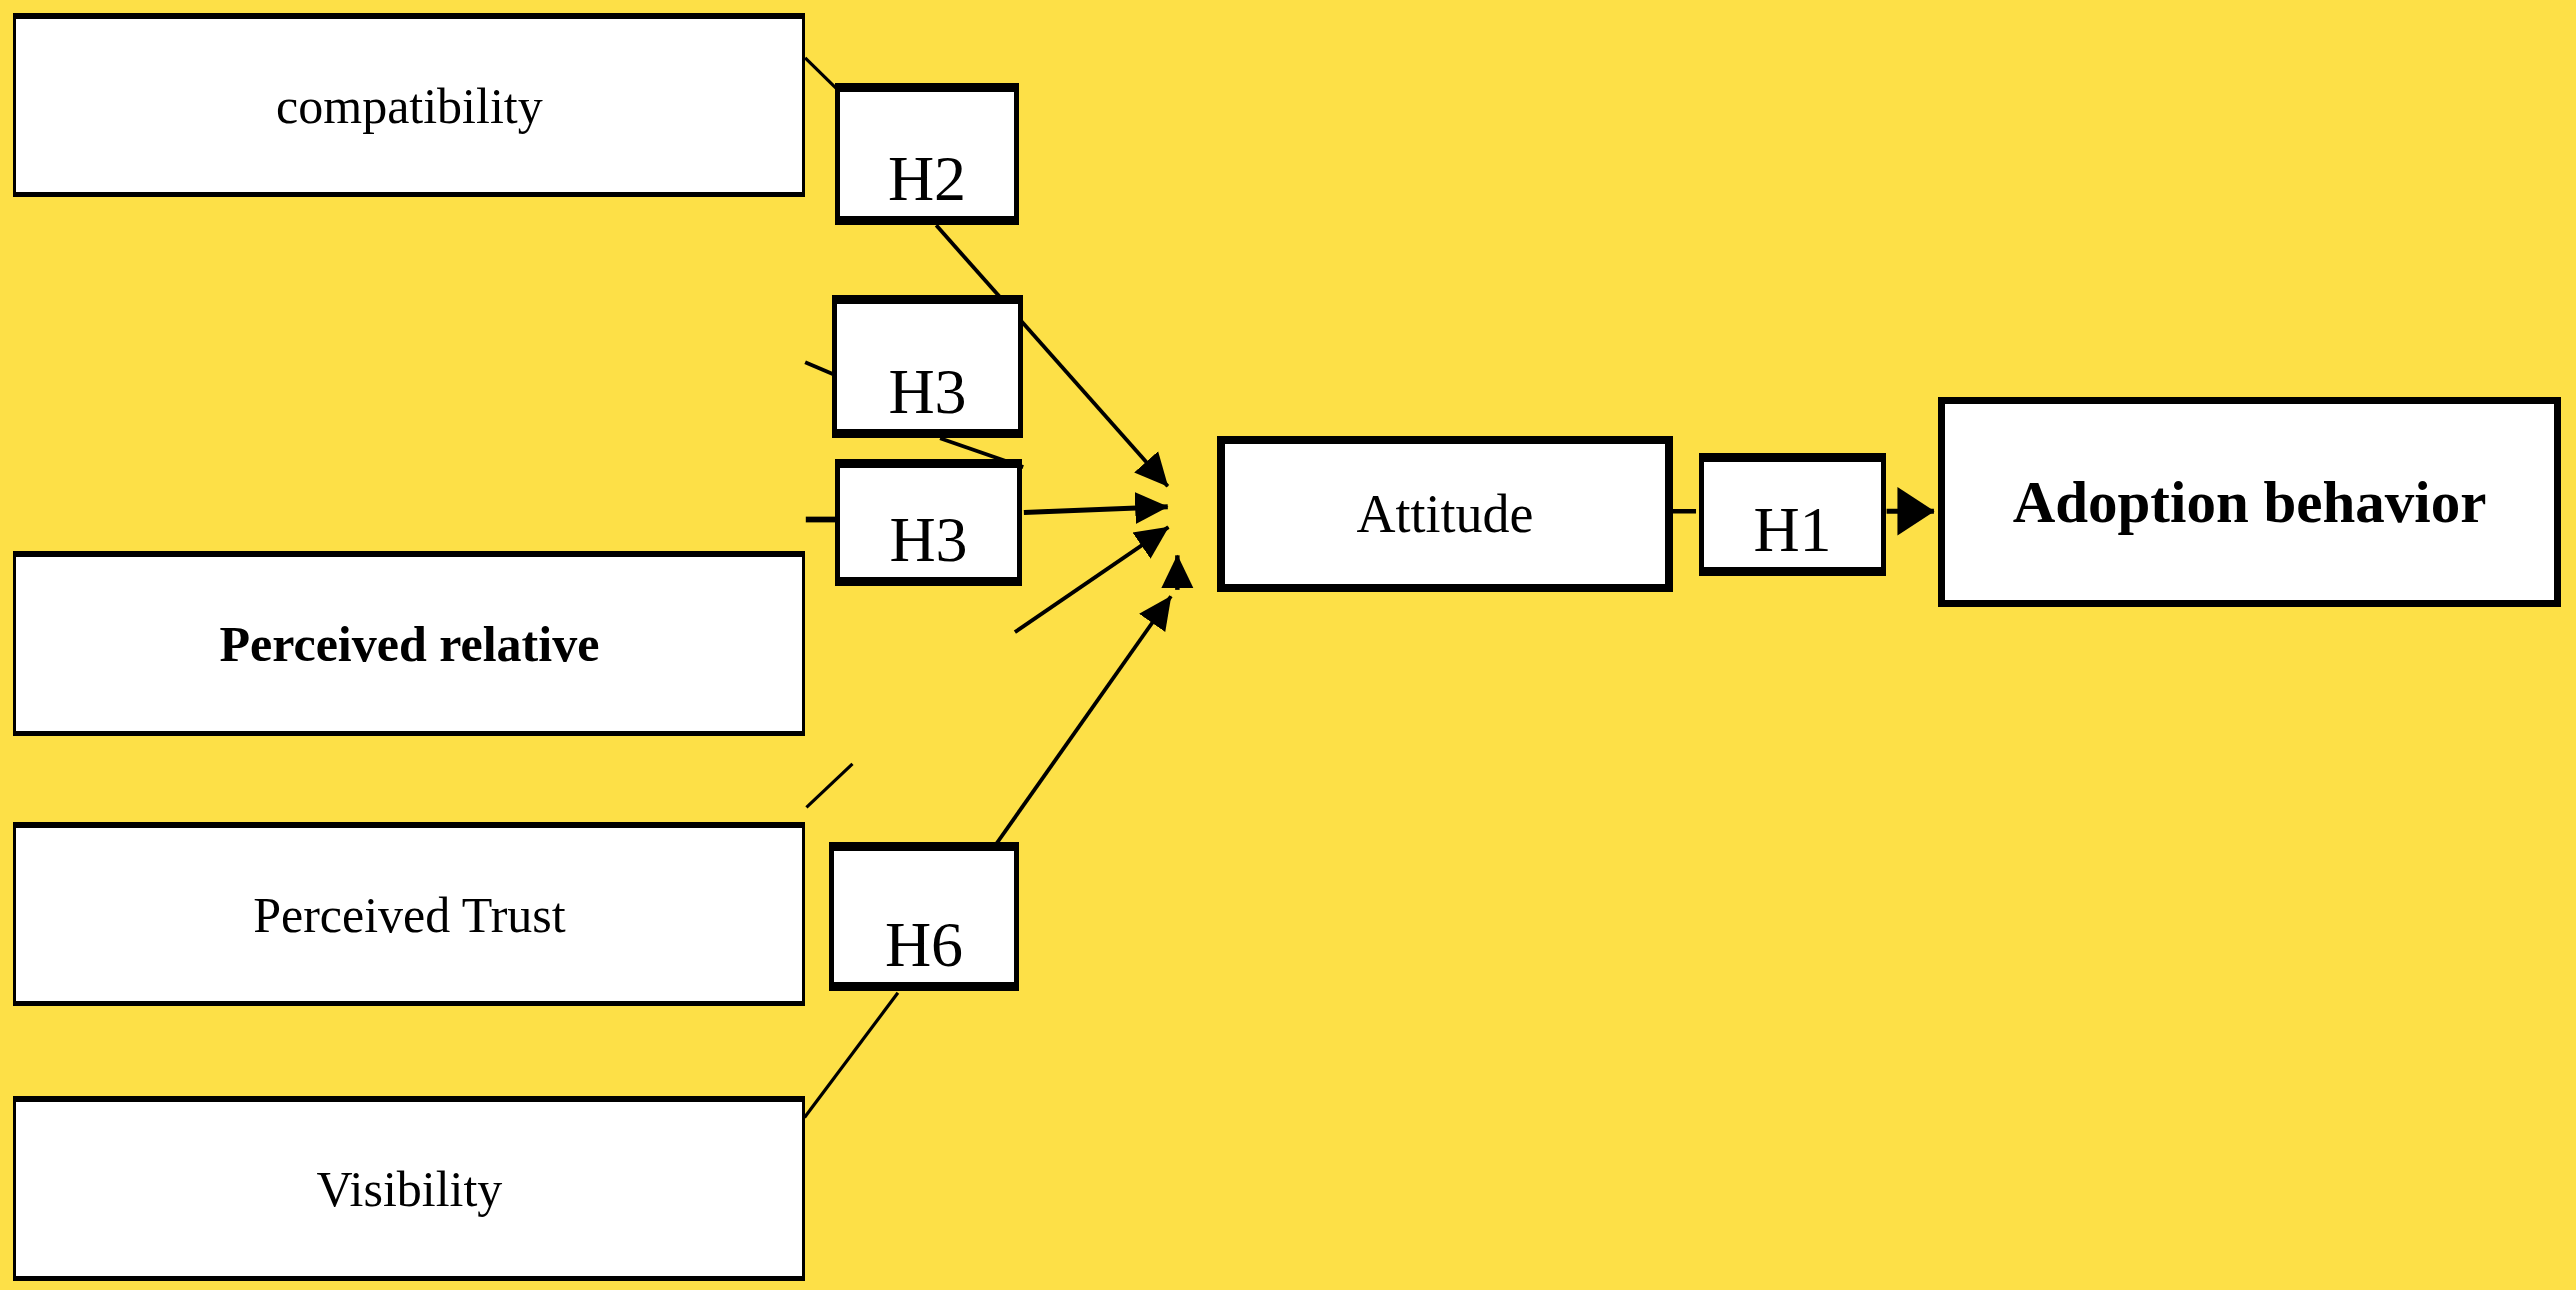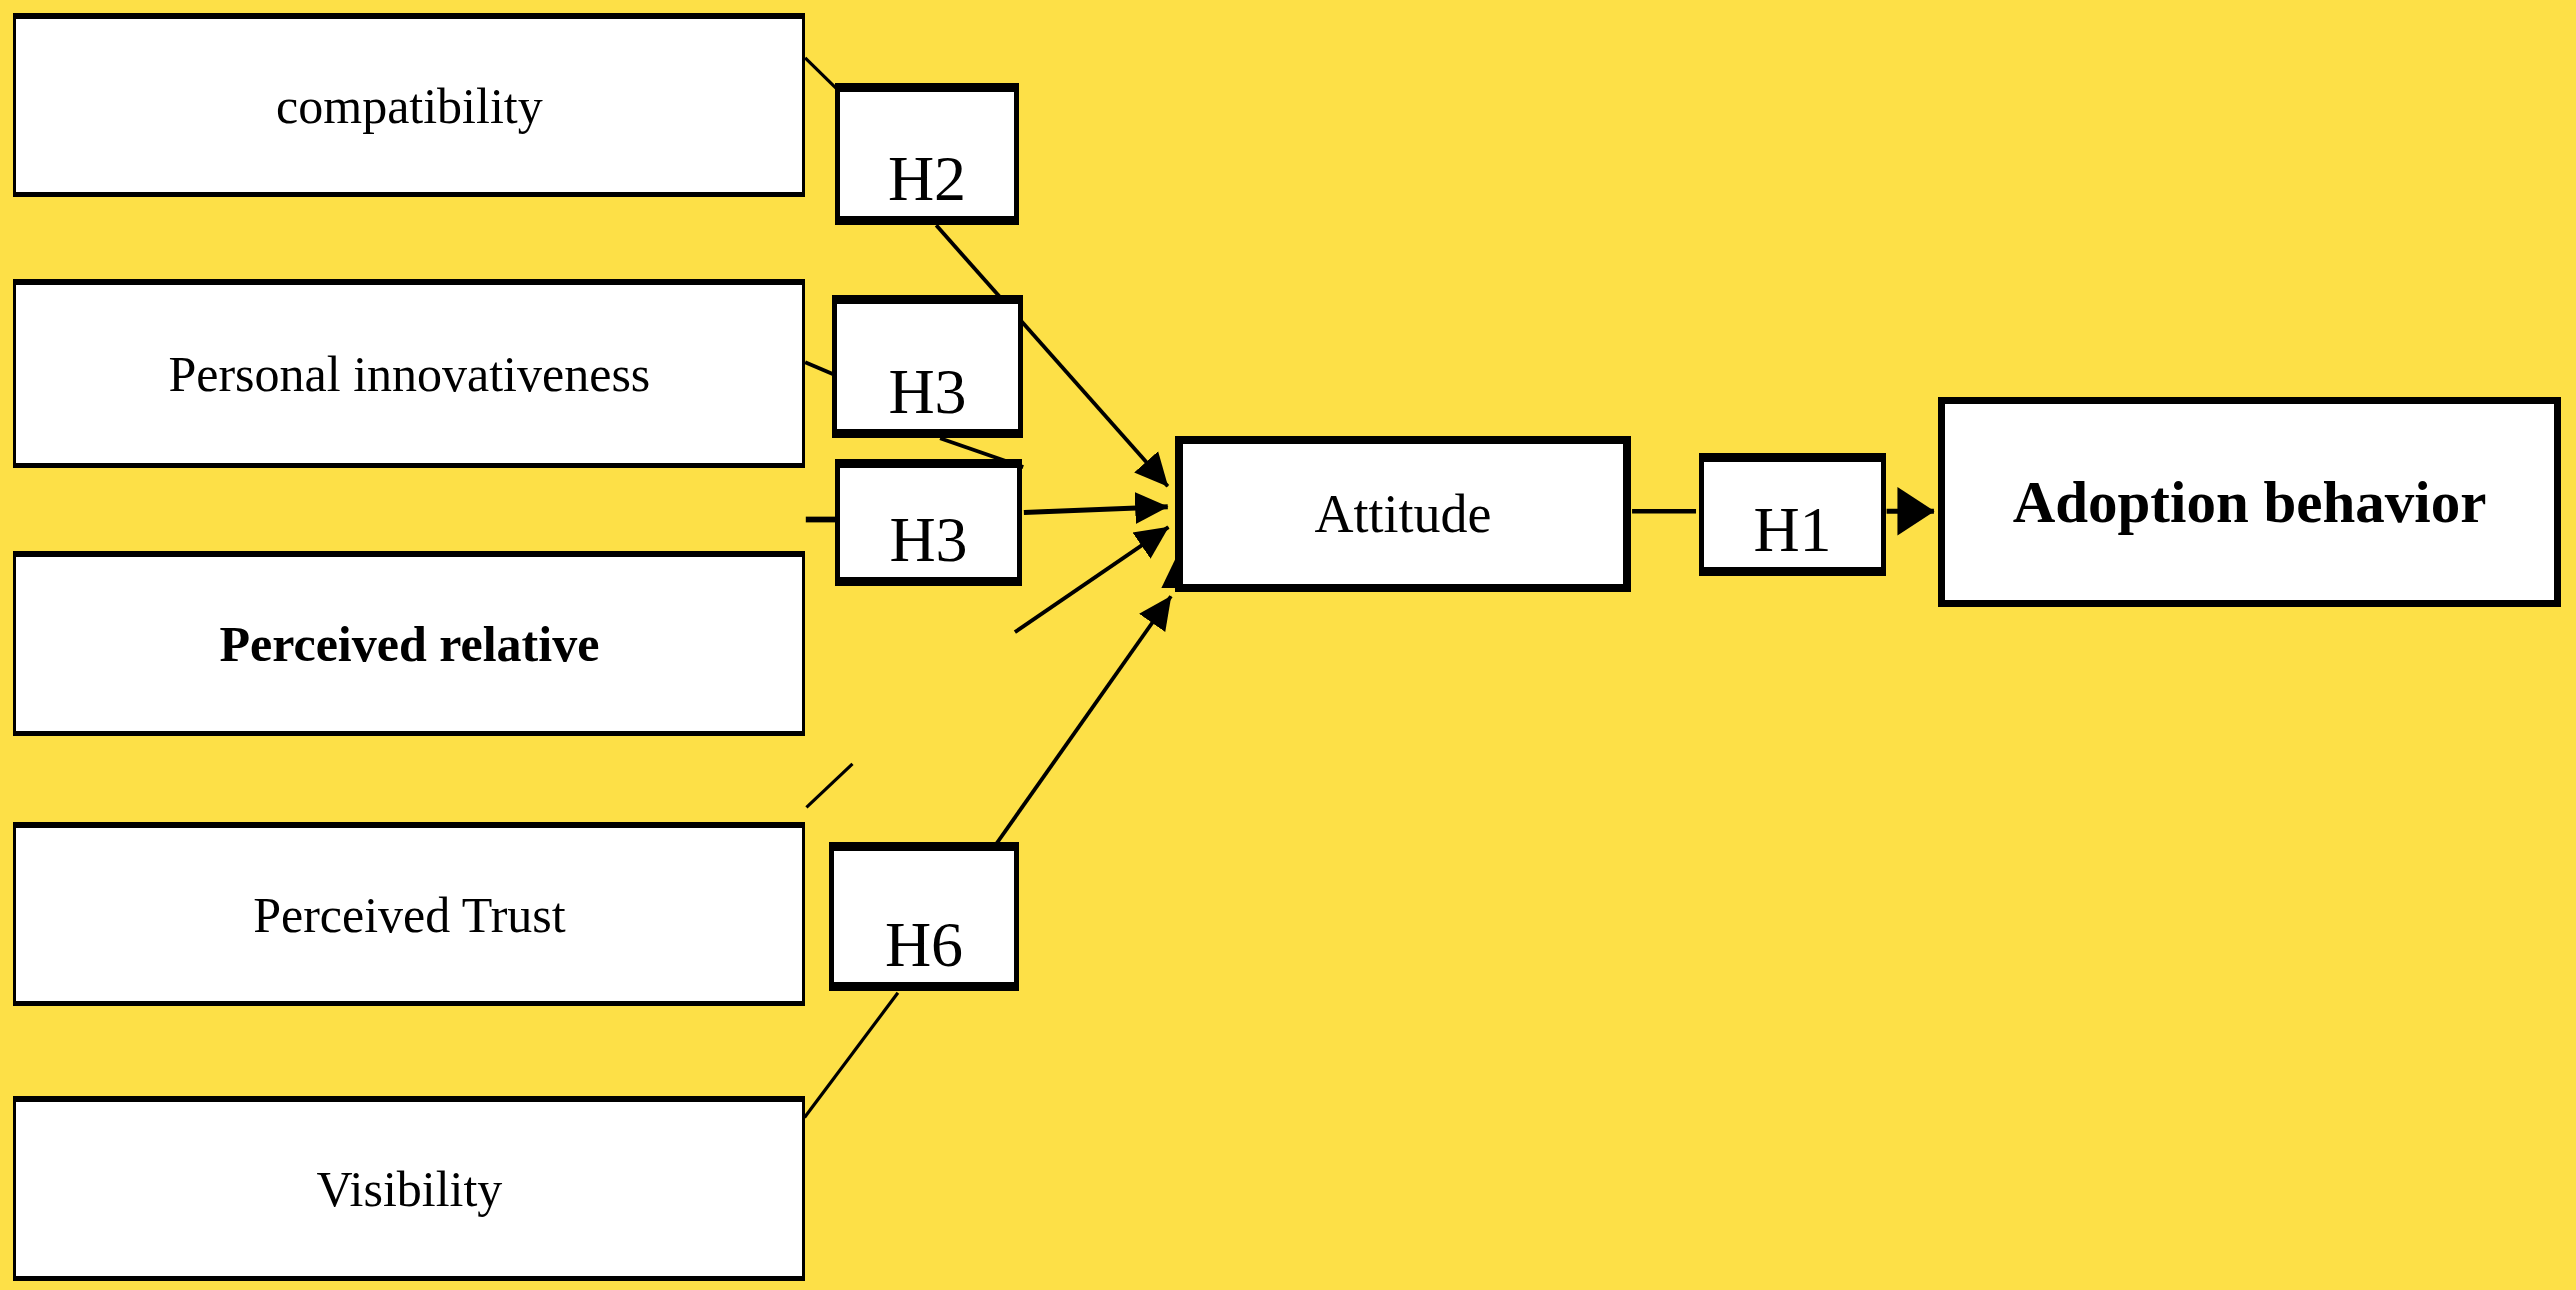--- a/index.html
+++ b/index.html
@@ -54,21 +54,21 @@
     align-items: flex-end;
   }
   #hyp-h2 { left: 835px; top: 83px;  width: 184px; height: 142px; }
   #hyp-h3a{ left: 832px; top: 295px;  width: 191px; height: 143px; }
   #hyp-h3b{ left: 835px; top: 459px;  width: 187px; height: 127px; }
   #hyp-h5 { left: 825px; top: 628px;  width: 187px; height: 133px; }
   #hyp-h6 { left: 829px; top: 842px; width: 190px; height: 149px; }
   #hyp-h1 { left: 1699px; top: 453px;  width: 187px; height: 123px; }
 
   #node-attitude {
-    left: 1175px; top: 436px; width: 456px; height: 156px;
+    left: 1217px; top: 436px; width: 456px; height: 156px;
     border: 8.3px solid #000;
     font-size: 54px;
   }
   #node-adoption-behavior {
     left: 1938px; top: 397px; width: 623px; height: 210px;
     border: 7.7px solid #000;
     font-size: 59px;
     font-weight: bold;
     text-align: right;
   }
@@ -105,23 +105,20 @@
     <line x1="1558" y1="1319" x2="1831" y2="932" stroke="#000" stroke-width="6" marker-end="url(#ah)"></line>
     <line x1="1841" y1="922" x2="1841" y2="868" stroke="#000" stroke-width="7" marker-end="url(#ah)"></line>
 
     <line x1="2552" y1="799" x2="2652" y2="799" stroke="#000" stroke-width="7"></line>
     <line x1="2950" y1="799" x2="3024" y2="799" stroke="#000" stroke-width="8" marker-end="url(#ah-big)"></line>
   </svg>
 
   <div class="node factor" id="node-compatibility">
     <span class="label">compatibility</span>
   </div>
-  <div class="node factor" id="node-personal-innovativeness">
-    <span class="label">Personal innovativeness</span>
-  </div>
   <div class="node factor" id="node-perceived-relative">
     <span class="label">Perceived relative</span>
   </div>
   <div class="node factor" id="node-perceived-trust">
     <span class="label">Perceived Trust</span>
   </div>
   <div class="node factor" id="node-visibility">
     <span class="label">Visibility</span>
   </div>
 

